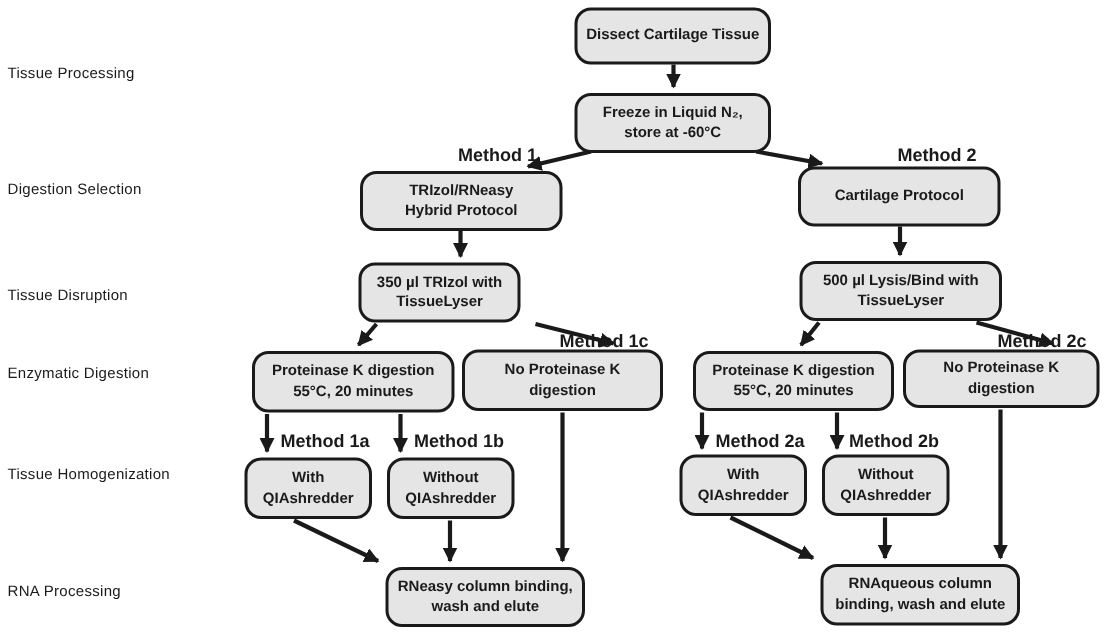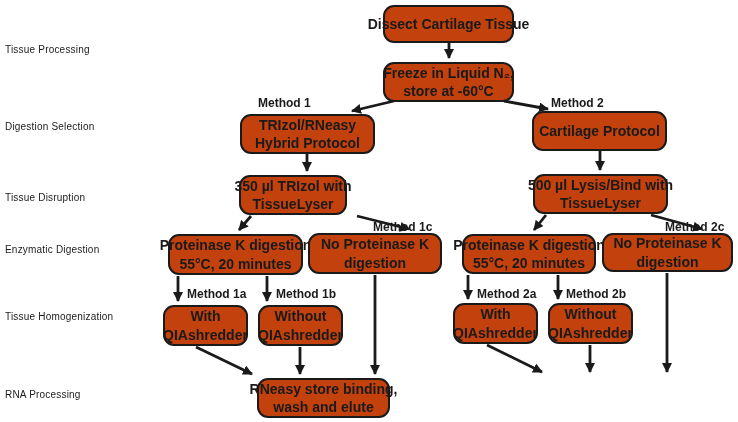--- a/index.html
+++ b/index.html
@@ -3,34 +3,34 @@
 <meta charset="utf-8">
 <style>
   html,body { margin:0; padding:0; background:#ffffff; }
   .stage {
     position:relative; width:738px; height:422px; background:#ffffff;
     font-family:"Liberation Sans","DejaVu Sans",sans-serif; color:#1a1a1a;
     overflow:hidden;
   }
   .arrows { position:absolute; left:0; top:0; width:738px; height:422px; pointer-events:none; }
   .box {
-    position:absolute; box-sizing:border-box; background:#c2410c;
+    position:absolute; box-sizing:border-box; background:#e5e5e5;
     border:2.5px solid #1a1a1a; border-radius:11px;
     display:flex; flex-direction:column; align-items:center; justify-content:center;
-    text-align:center; font-weight:bold; font-size:14px; line-height:1.32;
+    text-align:center; font-weight:bold; font-size:10px; line-height:1.32;
     padding:2px 3px; white-space:nowrap;
   }
   .rowlab {
     position:absolute; left:5px; font-weight:normal; font-size:10px;
     white-space:nowrap; letter-spacing:0.2px;
   }
   .mlab {
     position:absolute; font-weight:bold; font-size:12px; white-space:nowrap;
   }
-  .mlab.center { text-align:left; }
+  .mlab.center { text-align:right; }
 </style>
 </head>
 <body>
 
 <div class="stage">
 
   <svg class="arrows" viewBox="0 0 738 422" xmlns="http://www.w3.org/2000/svg">
     <defs>
       <marker id="ah" markerUnits="userSpaceOnUse" markerWidth="11" markerHeight="10" refX="9" refY="5" orient="auto">
         <path d="M0,0 L10,5 L0,10 z" fill="#1a1a1a"></path>
@@ -137,18 +137,22 @@
     <span>With</span>
     <span>QIAshredder</span>
   </div>
 
   <div class="box" style="left:548px;top:303px;width:85px;height:41px">
     <span>Without</span>
     <span>QIAshredder</span>
   </div>
 
   <div class="box" style="left:257px;top:378px;width:133px;height:40px">
-    <span>RNeasy store binding,</span>
+    <span>RNeasy column binding,</span>
     <span>wash and elute</span>
   </div>
 
+  <div class="box" style="left:547px;top:376px;width:133px;height:41px">
+    <span>RNAqueous column</span>
+    <span>binding, wash and elute</span>
+  </div>
 
 </div>
 
 </body></html>

